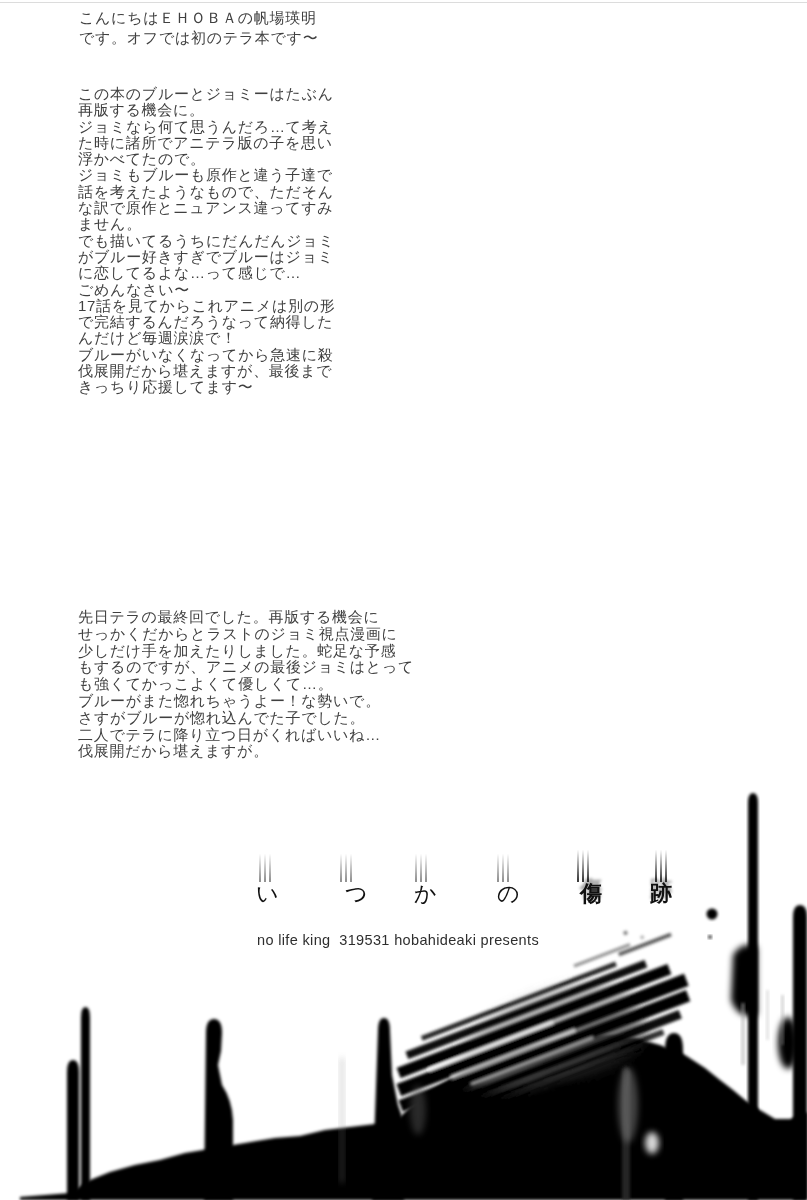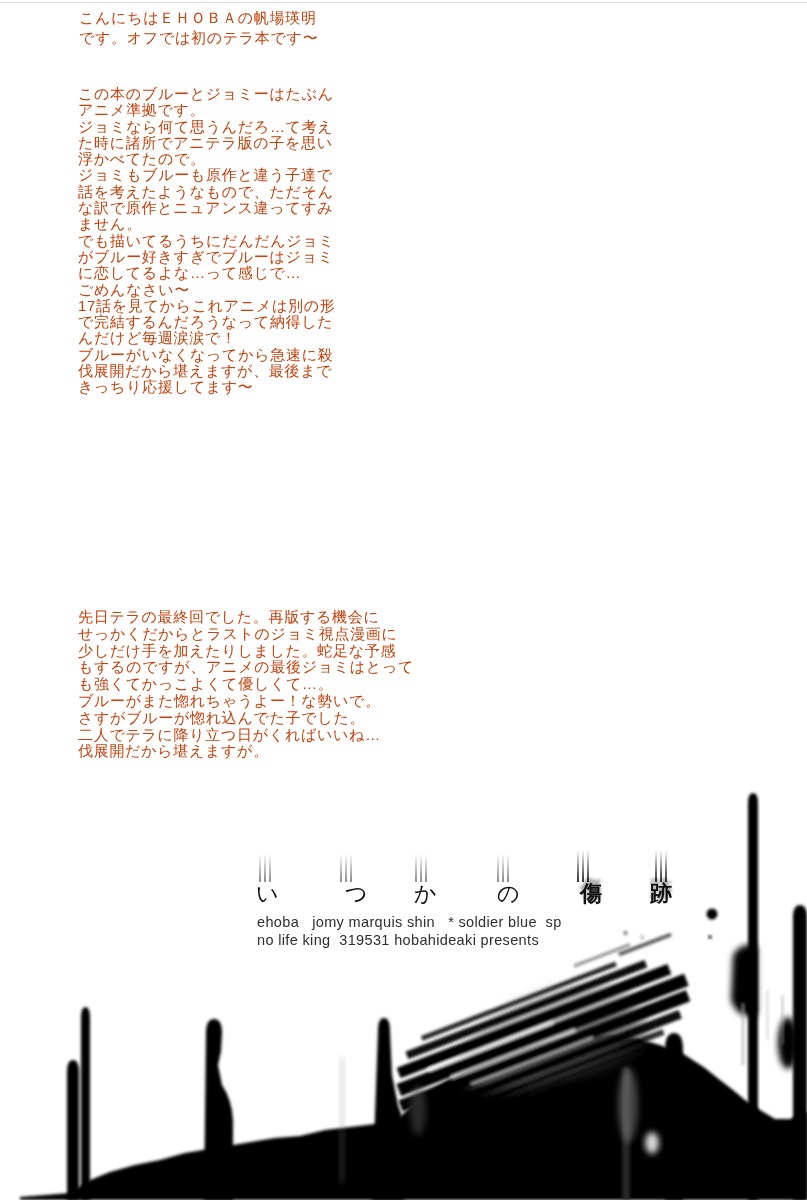--- a/index.html
+++ b/index.html
@@ -1,21 +1,21 @@
 <!DOCTYPE html>
 <html><head>
 <meta charset="utf-8">
 <style>
   html,body{margin:0;padding:0;background:#e8e8e8;}
   .page{
     position:relative;width:807px;height:1200px;background:#ffffff;overflow:hidden;
     font-family:"Liberation Sans","DejaVu Sans",sans-serif;color:#222;
   }
   .scan-edge{position:absolute;top:2px;left:0;width:807px;height:1px;background:#c9c9c9;opacity:.65;}
-  .para{position:absolute;white-space:pre-line;font-size:15px;letter-spacing:.7px;color:#c2410c;}
+  .para{position:absolute;white-space:pre-line;font-size:15px;letter-spacing:.7px;color:#404040;}
   .p1{left:79px;top:8px;line-height:20px;}
   .p2{left:78px;top:86px;line-height:16.3px;}
   .p3{left:79px;top:443px;line-height:15.8px;}
   .p4{left:78px;top:609px;line-height:16.8px;}
 
   .title-char{
     position:absolute;top:879px;font-size:22px;color:#101010;
     font-family:"Liberation Serif","DejaVu Serif",serif;
   }
   .title-char.heavy{font-weight:bold;text-shadow:0 -5px 3px rgba(0,0,0,.38);}
@@ -36,21 +36,21 @@
 </style>
 </head>
 <body>
 
 <div class="page">
   <div class="scan-edge"></div>
 
   <div class="para p1">こんにちはＥＨＯＢＡの帆場瑛明
 です。オフでは初のテラ本です〜</div>
   <div class="para p2">この本のブルーとジョミーはたぶん
-アニメ準拠です。
+再版する機会に。
 ジョミなら何て思うんだろ…て考え
 た時に諸所でアニテラ版の子を思い
 浮かべてたので。
 ジョミもブルーも原作と違う子達で
 話を考えたようなもので、ただそん
 な訳で原作とニュアンス違ってすみ
 ません。
 でも描いてるうちにだんだんジョミ
 がブルー好きすぎでブルーはジョミ
 に恋してるよな…って感じで…
@@ -78,21 +78,20 @@
   <div class="streak heavy" style="left:577px"></div>
   <div class="streak heavy" style="left:655px"></div>
 
   <span class="title-char" style="left:256px">い</span>
   <span class="title-char" style="left:345px">つ</span>
   <span class="title-char" style="left:414px">か</span>
   <span class="title-char" style="left:497px">の</span>
   <span class="title-char heavy" style="left:580px">傷</span>
   <span class="title-char heavy" style="left:650px">跡</span>
 
-  <div class="credit l1">ehoba   jomy marquis shin   * soldier blue  sp</div>
   <div class="credit l2">no life king  319531 hobahideaki presents</div>
 
   <svg class="ink" width="807" height="425" viewBox="0 0 807 425" aria-hidden="true">
     <defs>
       <filter id="soft" x="-20%" y="-20%" width="140%" height="140%">
           <feGaussianBlur stdDeviation="1.6"></feGaussianBlur>
         </filter>
       <filter id="soft2" x="-30%" y="-30%" width="160%" height="160%">
           <feGaussianBlur stdDeviation="3"></feGaussianBlur>
         </filter>

